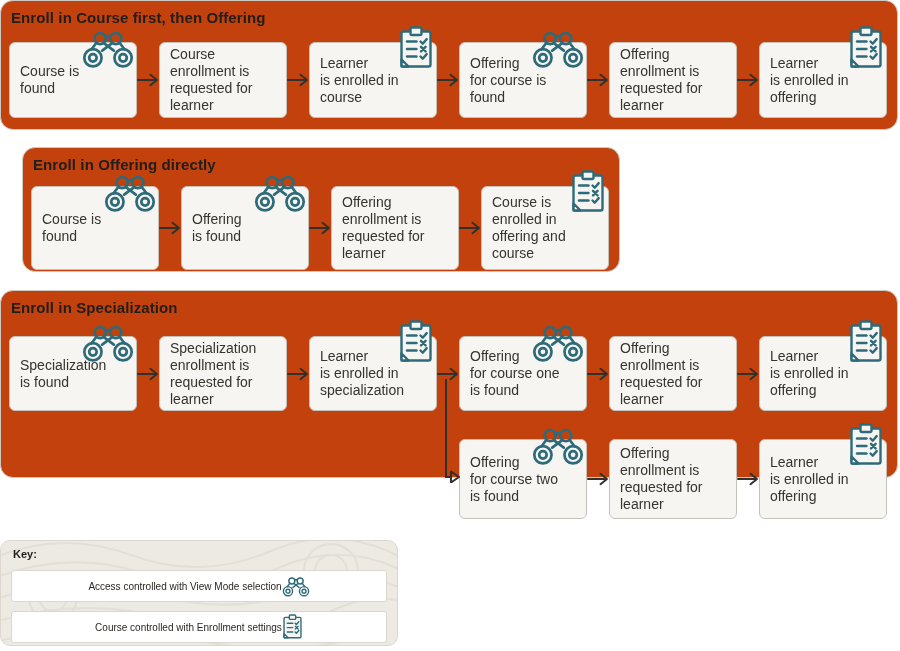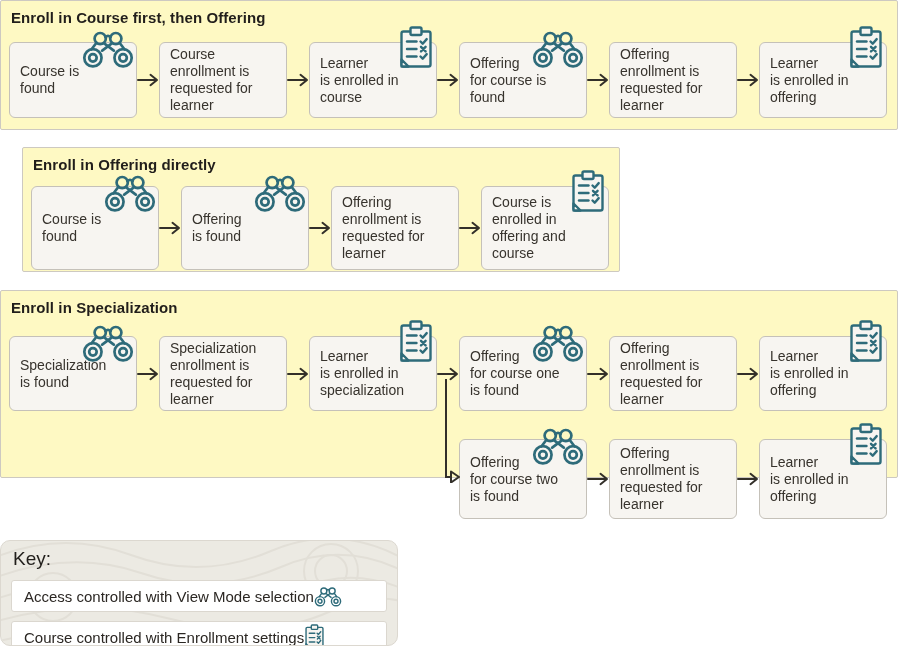--- a/index.html
+++ b/index.html
@@ -1,22 +1,22 @@
 <!DOCTYPE html>
 <html><head>
 <meta charset="utf-8">
 <style>
   html,body{margin:0;padding:0;background:#ffffff;}
   .page{
     position:relative;width:900px;height:651px;overflow:hidden;
     font-family:"Liberation Sans",sans-serif;color:#37332d;background:#ffffff;
   }
   .panel{
-    position:absolute;background:#fef9c3;border:1px solid #cdc9c1;
-    border-radius:2px;box-sizing:border-box;
+    position:absolute;background:#c2410c;border:1px solid #cdc9c1;
+    border-radius:13px;box-sizing:border-box;
   }
   .panel h2{
     margin:0;padding:8px 10px 0 10px;font-size:15px;font-weight:700;
     color:#211e1b;letter-spacing:.1px;
   }
   .flow-row{position:absolute;display:flex;align-items:flex-start;}
   .flow-box{
     position:relative;width:128px;box-sizing:border-box;
     background:#f7f5f1;border:1px solid #c5c1b9;border-radius:6px;
     display:flex;align-items:center;padding:6px 10px;
@@ -38,28 +38,28 @@
   .box-icon.clipboard{width:36px;height:44px;top:-17px;right:2px;}
   .branch{position:absolute;left:440px;top:379px;z-index:1;}
   
   .key{
     position:absolute;left:0;top:540px;width:398px;height:106px;
     background:#eceae3;border:1px solid #dcd8d0;border-radius:10px;
     box-sizing:border-box;overflow:hidden;
   }
   .key h2{
     position:relative;z-index:2;margin:0;padding:7px 12px 5px 12px;
-    font-size:19px;font-weight:400;color:#211e1b;
+    font-size:11px;font-weight:700;color:#211e1b;
   }
   .key-texture{position:absolute;left:0;top:0;z-index:1;}
   .key-bar{
     position:relative;z-index:2;margin:5px 10px 9px 10px;height:32px;
     background:#ffffff;border:1px solid #dbd7cf;border-radius:3px;
-    display:flex;align-items:center;justify-content:flex-start;
-    padding:0 12px;box-sizing:border-box;font-size:15px;color:#2b2723;
+    display:flex;align-items:center;justify-content:center;
+    padding:0 12px;box-sizing:border-box;font-size:10px;color:#2b2723;
   }
   .key-icon{display:block;}
   .key-icon svg{display:block;width:100%;height:100%;}
   .key-icon.binoculars{width:28px;height:21px;}
   .key-icon.clipboard{width:21px;height:26px;}
 </style>
 </head>
 <body>
 
 <div class="page">

